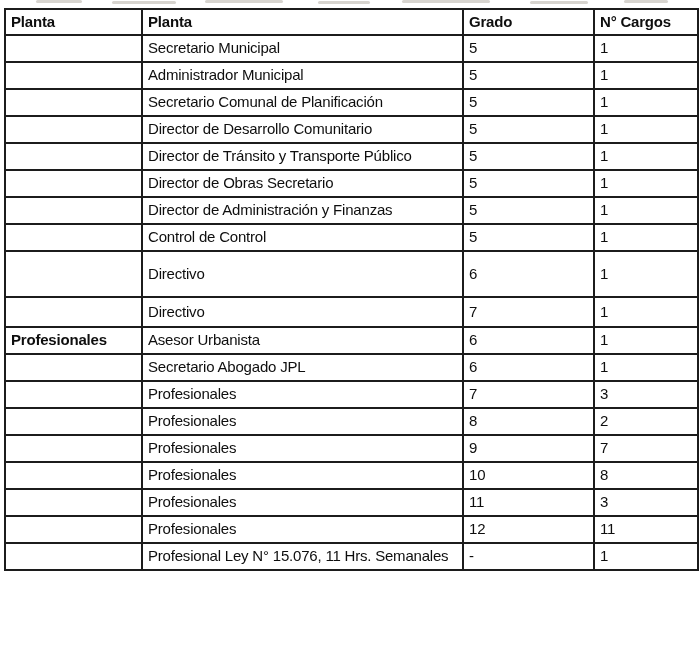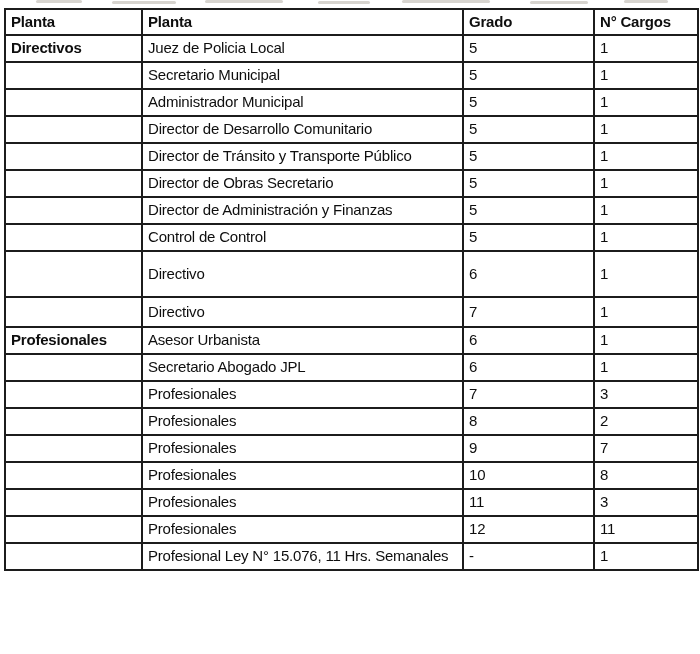--- a/index.html
+++ b/index.html
@@ -71,34 +71,34 @@
     <thead>
       <tr>
         <th>Planta</th>
         <th>Planta</th>
         <th>Grado</th>
         <th>N° Cargos</th>
       </tr>
     </thead>
     <tbody>
         <tr>
-          <td class="col-planta">Directivos</td>
-          <td>Juez de Policia Local</td>
-          <td>5</td>
-          <td>1</td>
-        </tr>
-        <tr>
           <td class="col-planta"></td>
           <td>Secretario Municipal</td>
           <td>5</td>
           <td>1</td>
         </tr>
         <tr>
           <td class="col-planta"></td>
           <td>Administrador Municipal</td>
+          <td>5</td>
+          <td>1</td>
+        </tr>
+        <tr>
+          <td class="col-planta"></td>
+          <td>Secretario Comunal de Planificación</td>
           <td>5</td>
           <td>1</td>
         </tr>
         <tr>
           <td class="col-planta"></td>
           <td>Director de Desarrollo Comunitario</td>
           <td>5</td>
           <td>1</td>
         </tr>
         <tr>

